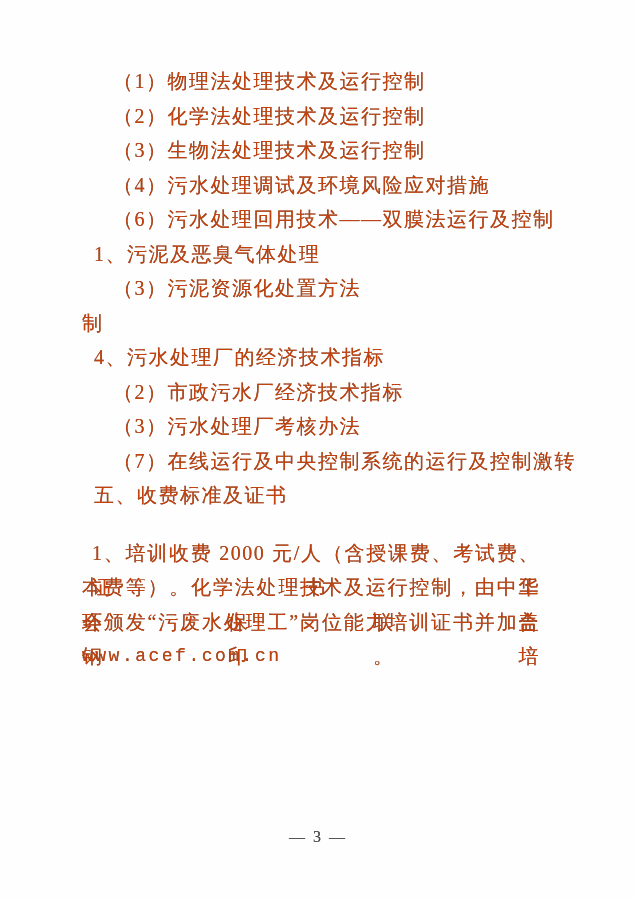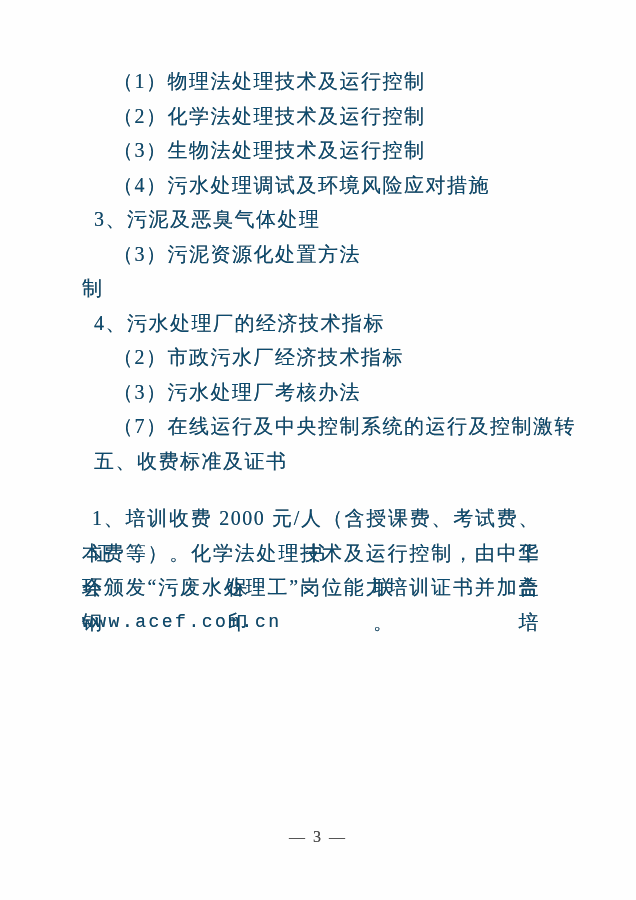--- a/index.html
+++ b/index.html
@@ -20,21 +20,21 @@
     top: 64px;
     left: 82px;
     right: 96px;
   }
   .line {
     height: 34.5px;
     line-height: 34.5px;
     font-size: 20px;
     letter-spacing: 1.5px;
     white-space: nowrap;
-    color: #0c4a6e;
+    color: #c2410c;
     text-shadow: 0 0 0.5px rgba(70,70,70,0.75);
   }
   .line.item       { padding-left: 31px; }
   .line.heading    { padding-left: 12px; }
   .line.para-first { padding-left: 10px; margin-top: 23px; }
   .line.flush      { padding-left: 0; }
   .line.justify {
     white-space: normal;
     text-align: justify;
     text-align-last: justify;
@@ -58,21 +58,22 @@
 </style>
 </head>
 <body>
 
 <div class="page">
   <div class="doc-body" style="color: rgb(63, 63, 63);">
       <div class="line item">（1）物理法处理技术及运行控制</div>
       <div class="line item">（2）化学法处理技术及运行控制</div>
       <div class="line item">（3）生物法处理技术及运行控制</div>
       <div class="line item">（4）污水处理调试及环境风险应对措施</div>
-      <div class="line heading">3、污泥及恶臭气体处理</div>
+      <div class="line item">（6）污水处理回用技术——双膜法运行及控制</div>
+      <div class="line heading">1、污泥及恶臭气体处理</div>
       <div class="line item">（3）污泥资源化处置方法</div>
       <div class="line flush">制</div>
       <div class="line heading">4、污水处理厂的经济技术指标</div>
       <div class="line item">（2）市政污水厂经济技术指标</div>
       <div class="line item">（3）污水处理厂考核办法</div>
       <div class="line item">（7）在线运行及中央控制系统的运行及控制激转</div>
       <div class="line heading">五、收费标准及证书</div>
       <div class="line para-first justify">1、培训收费 2000 元/人（含授课费、考试费、证书工</div>
       <div class="line flush justify">本费等）。化学法处理技术及运行控制，由中华环保联合</div>
       <div class="line flush justify">会颁发“污废水处理工”岗位能力培训证书并加盖钢印。培</div>

